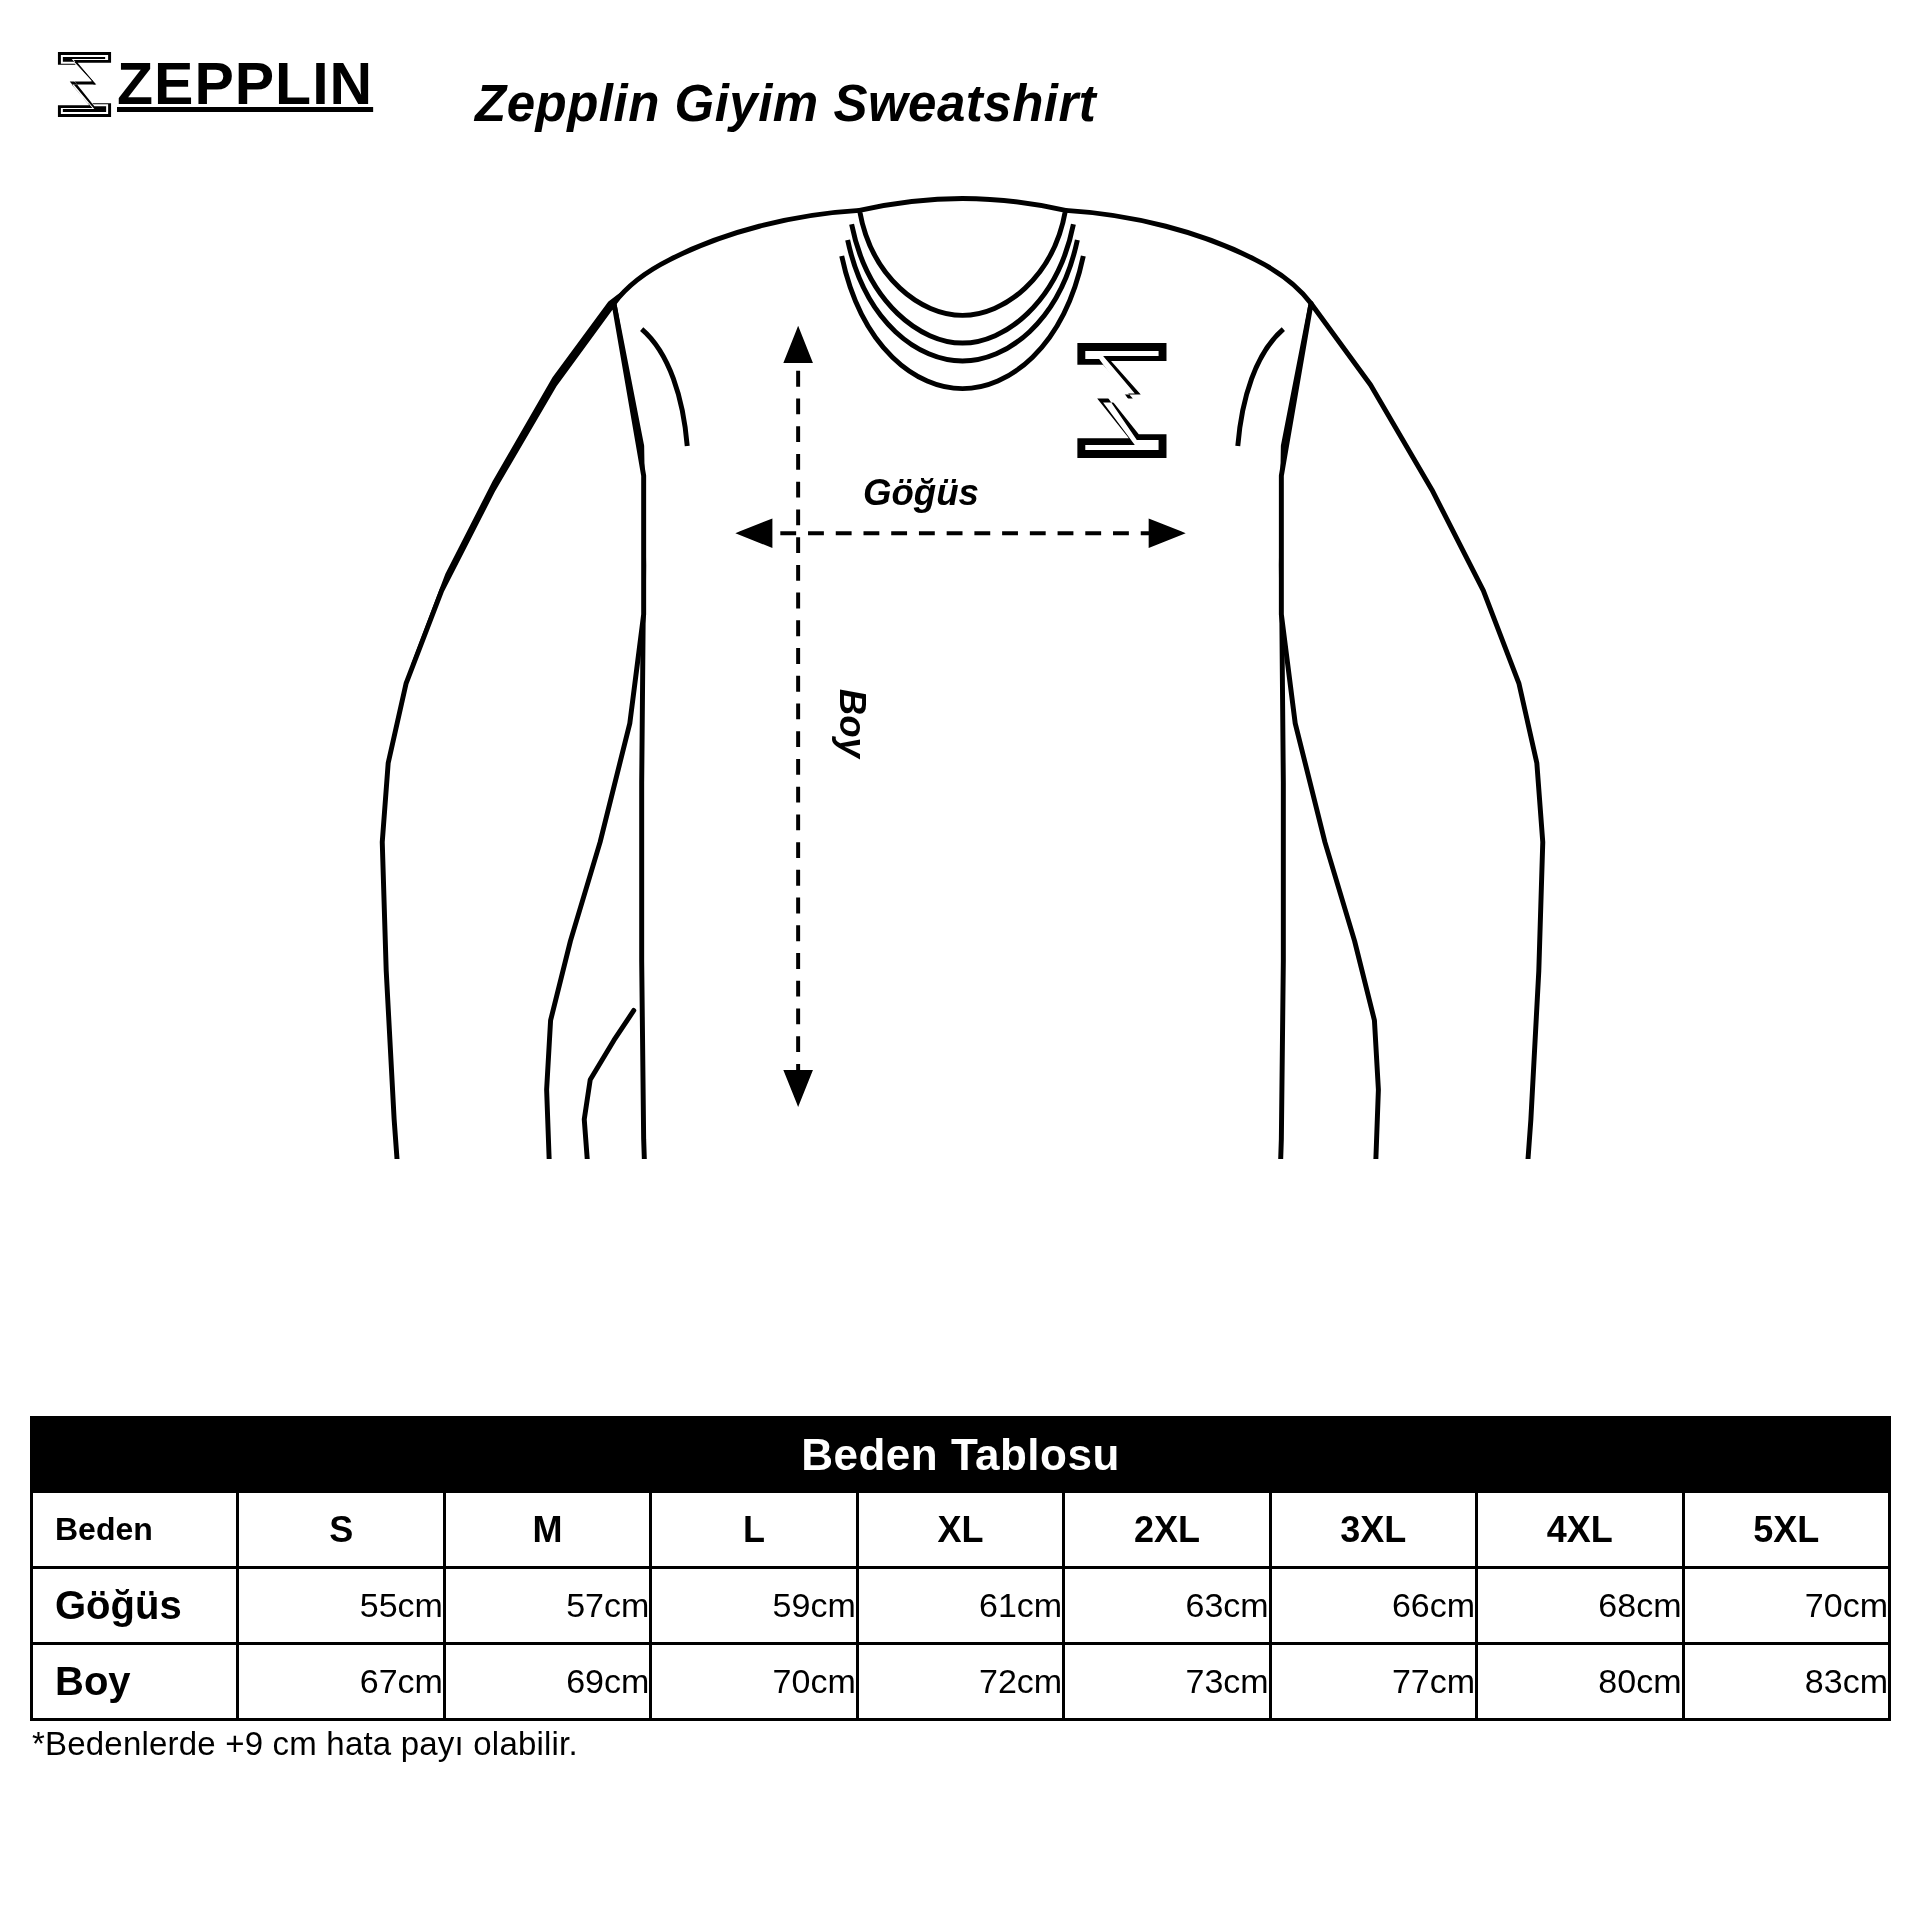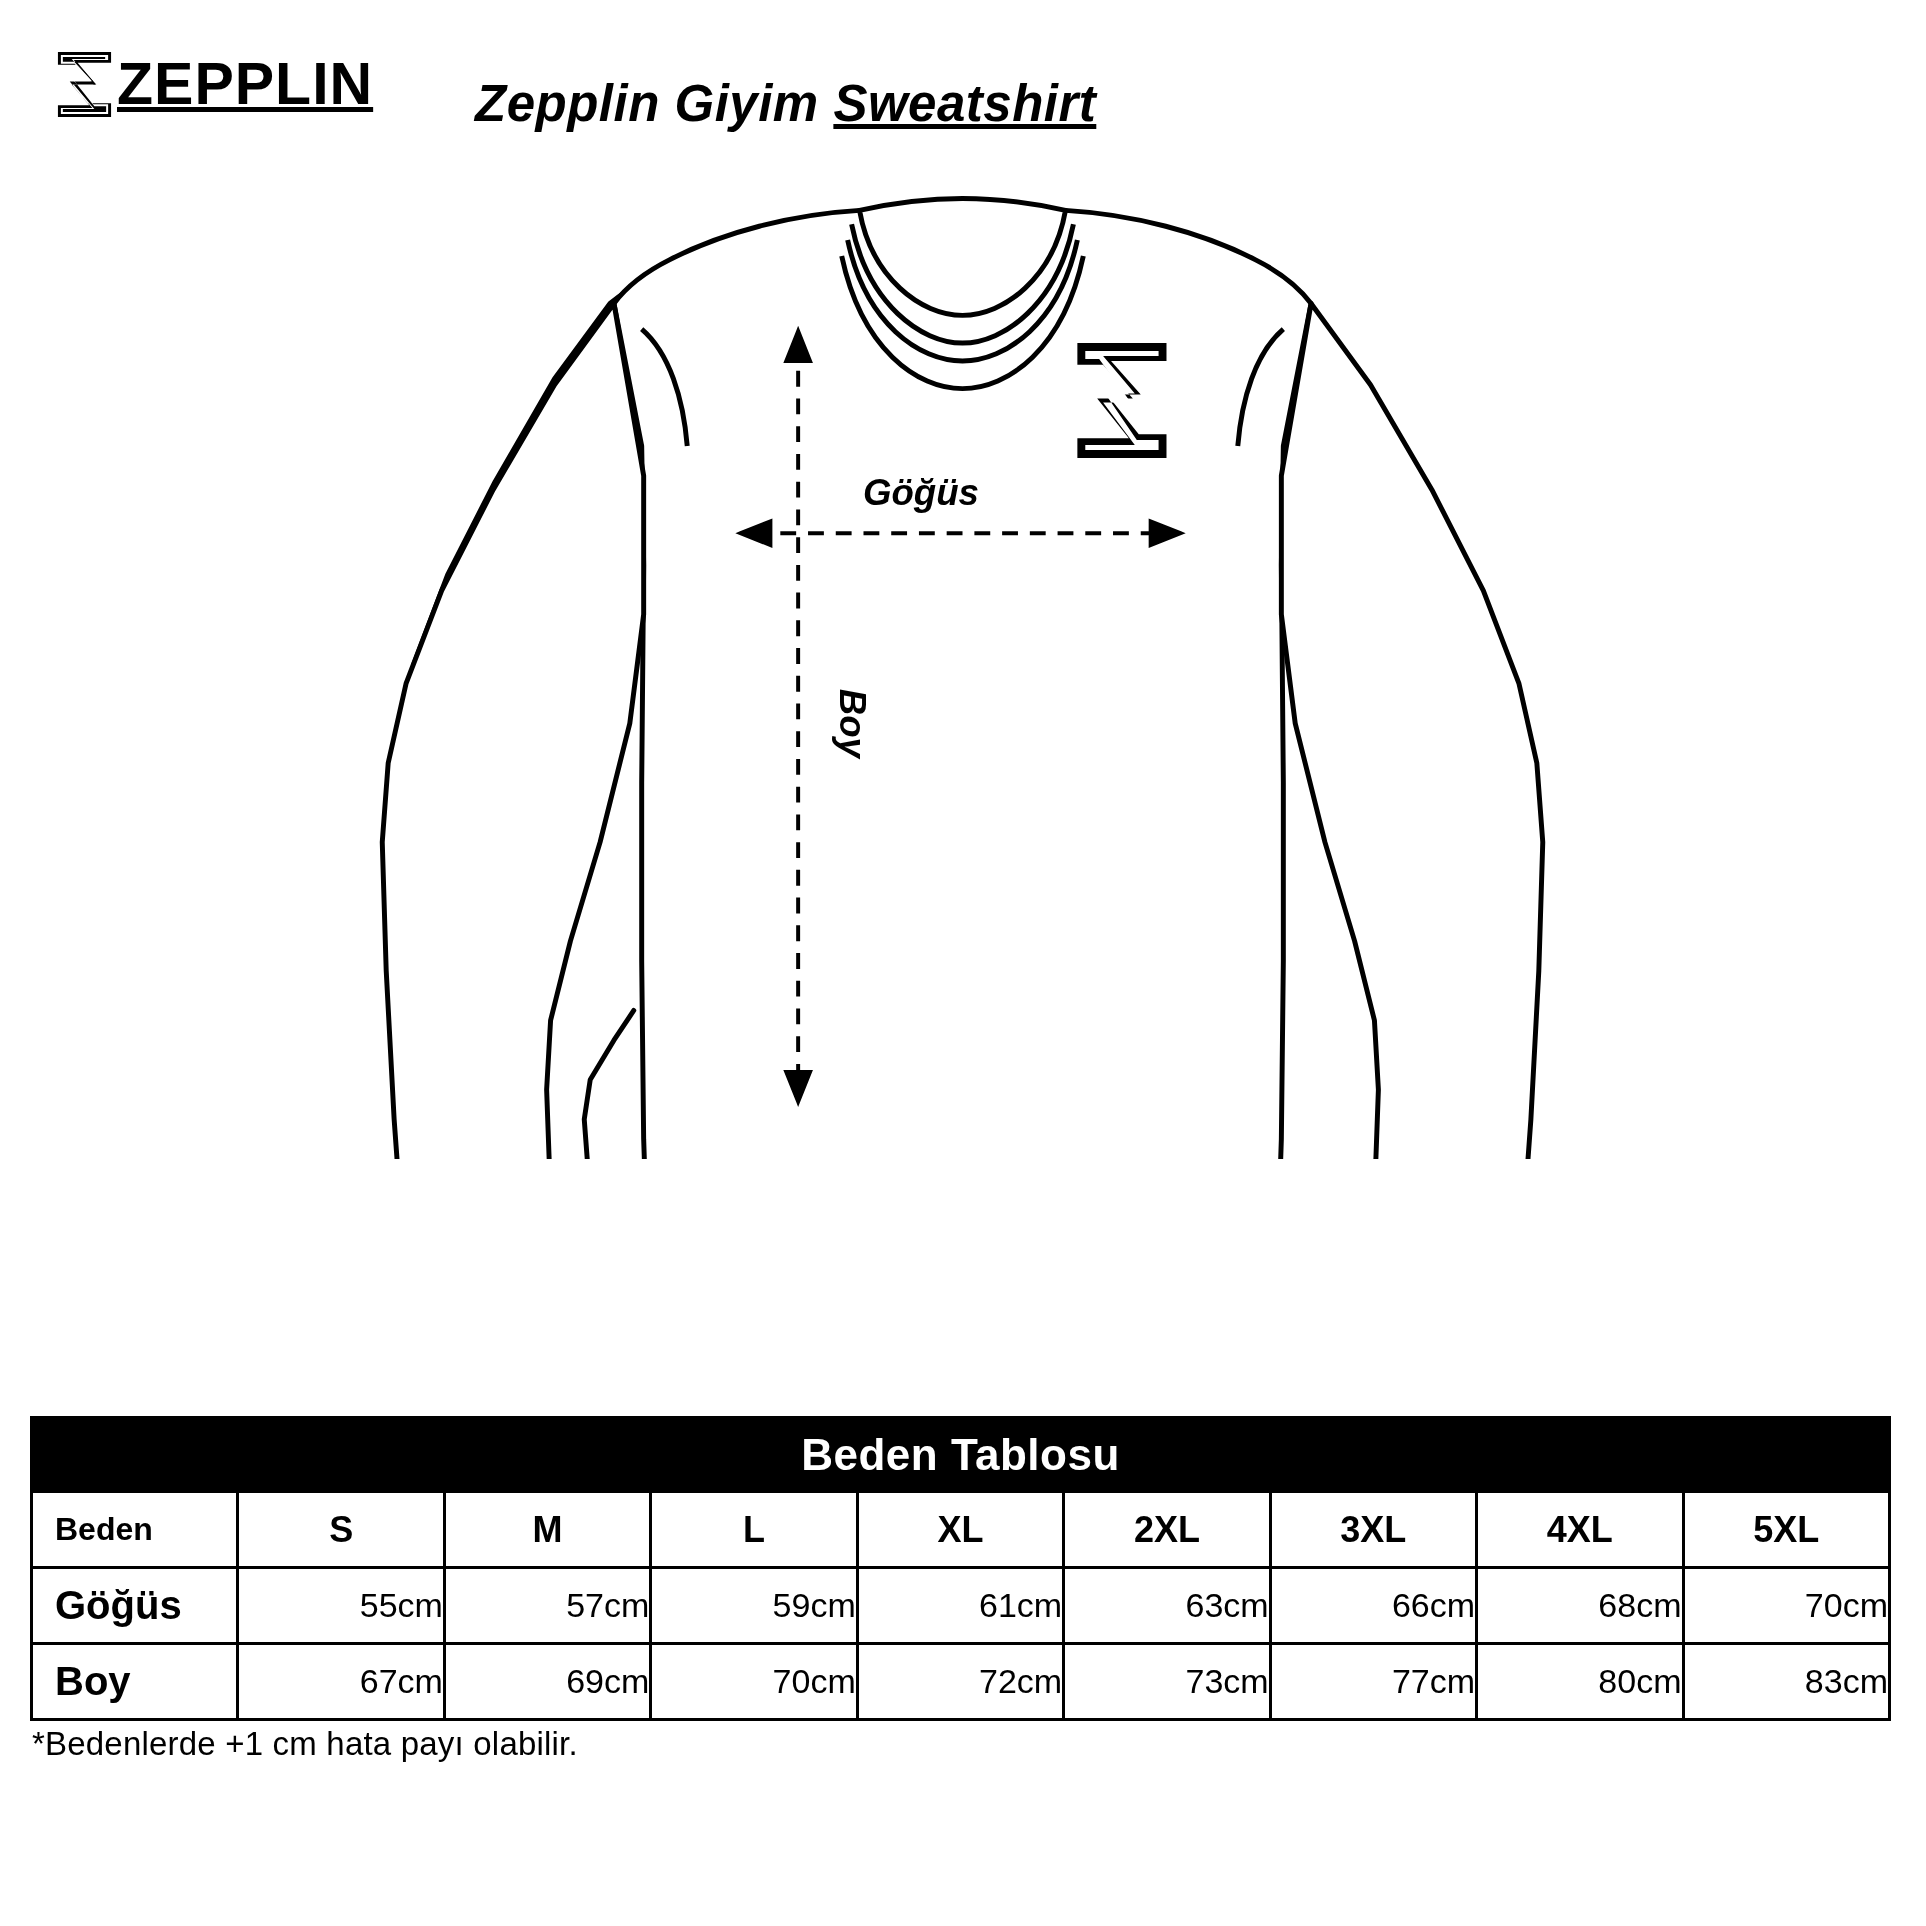--- a/index.html
+++ b/index.html
@@ -52,21 +52,20 @@
     font-style: italic;
     font-weight: 700;
     letter-spacing: 0.5px;
     white-space: nowrap;
   }
   .title .title-regular {
     font-weight: 700;
   }
   .title .title-bold {
     font-weight: 900;
-    text-decoration: underline;
   }
 
   
   .illustration {
     position: absolute;
     left: 0;
     top: 149px;
     width: 1927px;
     height: 990px;
   }
@@ -349,14 +348,14 @@
         <td class="row-val">72cm</td>
         <td class="row-val">73cm</td>
         <td class="row-val">77cm</td>
         <td class="row-val">80cm</td>
         <td class="row-val">83cm</td>
       </tr>
     </tbody>
   </table>
 </div>
 
-<div class="footnote">*Bedenlerde +1 cm hata payı olabilir.</div>
+<div class="footnote">*Bedenlerde +9 cm hata payı olabilir.</div>
 
 
 </body></html>

